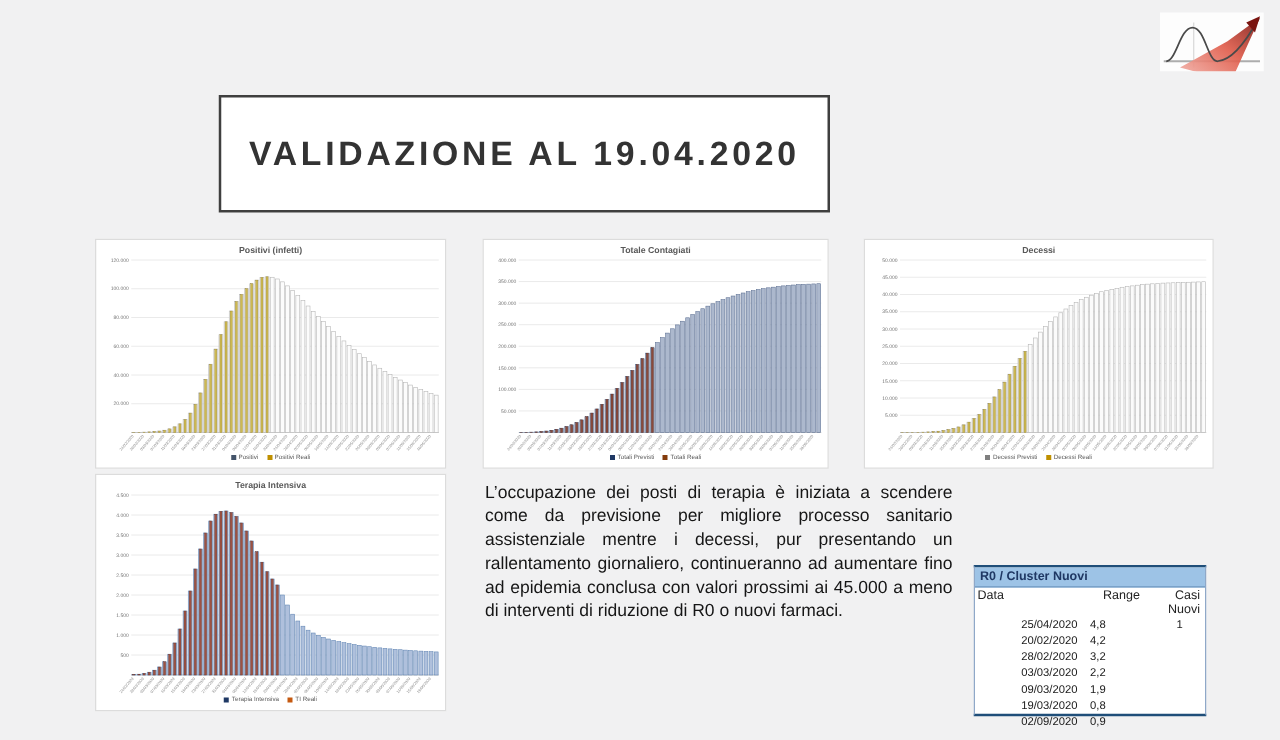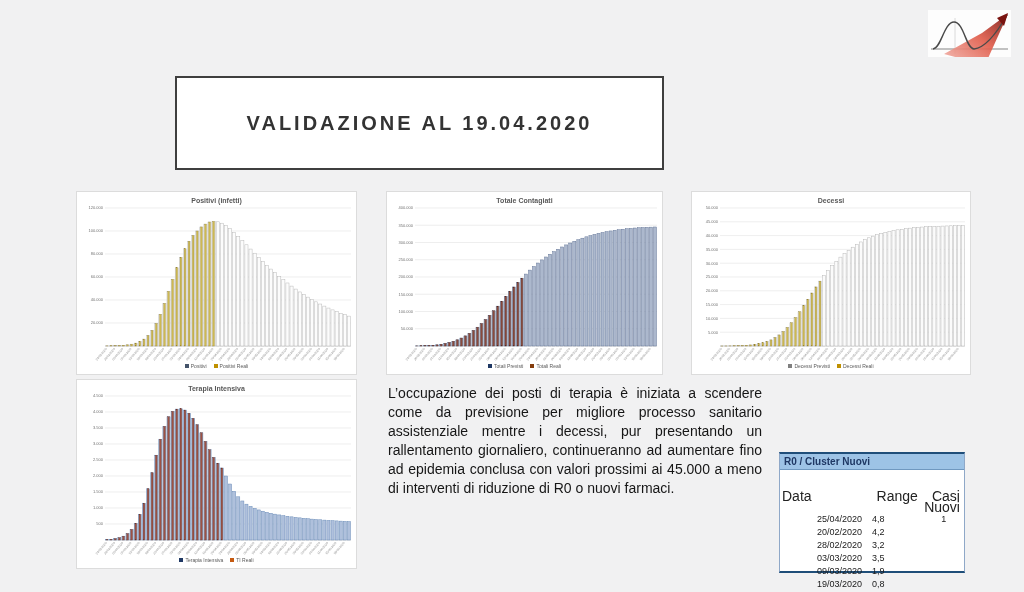--- a/index.html
+++ b/index.html
@@ -1,21 +1,21 @@
 <!DOCTYPE html>
 <html><head>
 <meta charset="utf-8">
 <style>
   html,body{margin:0;padding:0;}
   .canvas{position:relative;width:1024px;height:592px;background:#F1F1F2;overflow:hidden;
           font-family:"Liberation Sans",sans-serif;}
   
   .title-box{position:absolute;left:175px;top:76px;width:489px;height:94px;background:#FFFFFF;
              border:2px solid #3F3F3F;display:flex;align-items:center;justify-content:center;box-sizing:border-box;}
-  .title-text{font-size:20px;font-weight:bold;letter-spacing:3px;color:#333333;}
+  .title-text{font-size:27px;font-weight:bold;letter-spacing:3px;color:#333333;}
   
   .logo{position:absolute;left:928px;top:10px;width:83px;height:47px;background:#FDFDFD;}
   
   .chart{position:absolute;background:#FFFFFF;border:1px solid #DCDCDC;box-sizing:border-box;
          display:flex;flex-direction:column;align-items:center;}
   .chart-title{font-size:7px;font-weight:bold;color:#595959;margin-top:4px;line-height:9px;}
   .chart-legend{display:flex;justify-content:center;gap:7px;font-size:5px;color:#595959;
                 align-items:center;height:10px;}
   .lg-item{display:flex;align-items:center;gap:2px;}
   .lg-sq{display:inline-block;width:4px;height:4px;}
@@ -26,22 +26,22 @@
   
   .body-text{position:absolute;left:388px;top:384px;width:374px;color:#161616;
              font-size:14px;line-height:1.36;text-align:justify;}
   .body-text p{margin:0 0 11px 0;}
   
   .r0-table{position:absolute;left:779px;top:452px;width:186px;height:121px;background:#FFFFFF;
             border:1px solid #8FA8C8;border-top:2px solid #1F4E79;border-bottom:2px solid #1F4E79;
             box-sizing:border-box;color:#1a1a1a;}
   .r0-header{background:#9DC3E6;color:#1F3864;font-weight:bold;font-size:10px;
              padding:2px 4px;border-bottom:1px solid #6F98C0;line-height:11px;}
-  .r0-cols{display:grid;grid-template-columns:50% 28% 22%;font-size:14px;color:#222;
-           padding:1px 2px 0 2px;line-height:11px;margin-top:20px;}
+  .r0-cols{display:grid;grid-template-columns:50% 28% 22%;font-size:10px;color:#222;
+           padding:1px 2px 0 2px;line-height:11px;}
   .ch1{text-align:center;} .ch2{text-align:right;padding-right:2px;}
   .tr{display:grid;grid-template-columns:50% 28% 22%;font-size:9px;line-height:13px;}
   .td.c0{text-align:right;padding-right:10px;}
   .td.c1{padding-right:14px;}
   .td.c2{text-align:center;}
 </style>
 </head>
 <body>
 
 <div class="canvas">
@@ -667,21 +667,21 @@
           <div class="td c1">4,2</div>
           <div class="td c2"></div>
         </div>
         <div class="tr">
           <div class="td c0">28/02/2020</div>
           <div class="td c1">3,2</div>
           <div class="td c2"></div>
         </div>
         <div class="tr">
           <div class="td c0">03/03/2020</div>
-          <div class="td c1">3,5</div>
+          <div class="td c1">2,2</div>
           <div class="td c2"></div>
         </div>
         <div class="tr">
           <div class="td c0">09/03/2020</div>
           <div class="td c1">1,9</div>
           <div class="td c2"></div>
         </div>
         <div class="tr">
           <div class="td c0">19/03/2020</div>
           <div class="td c1">0,8</div>

